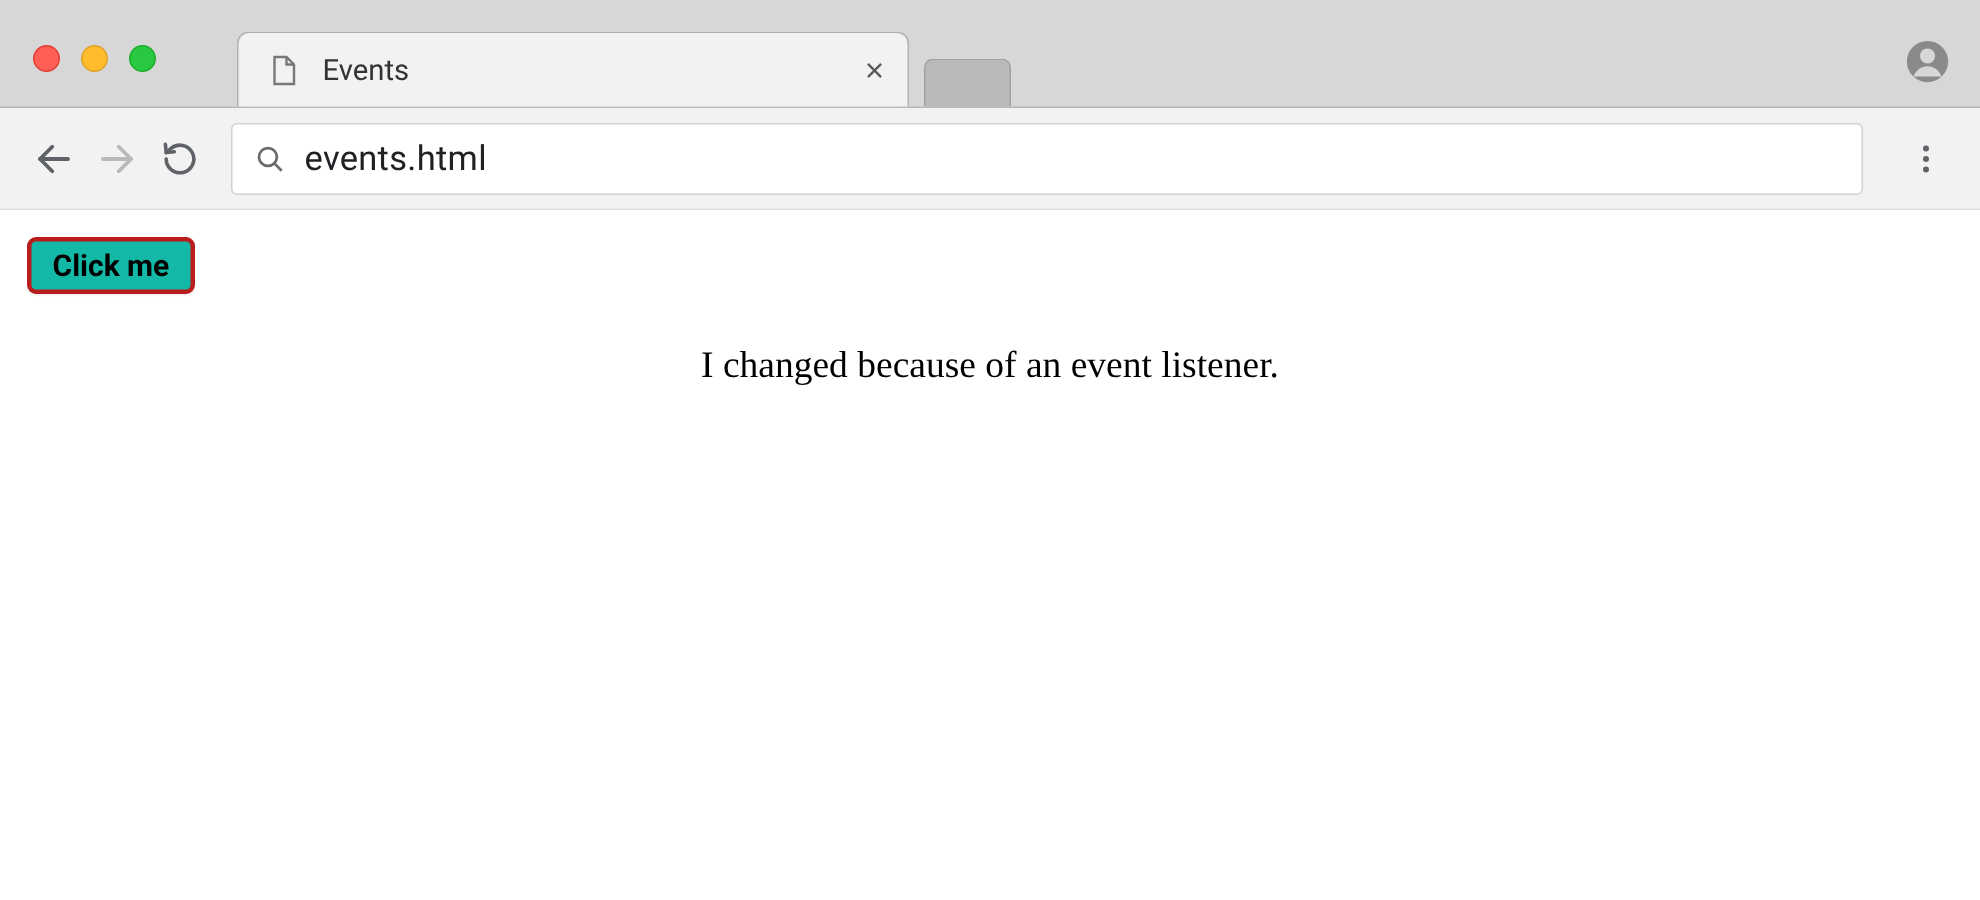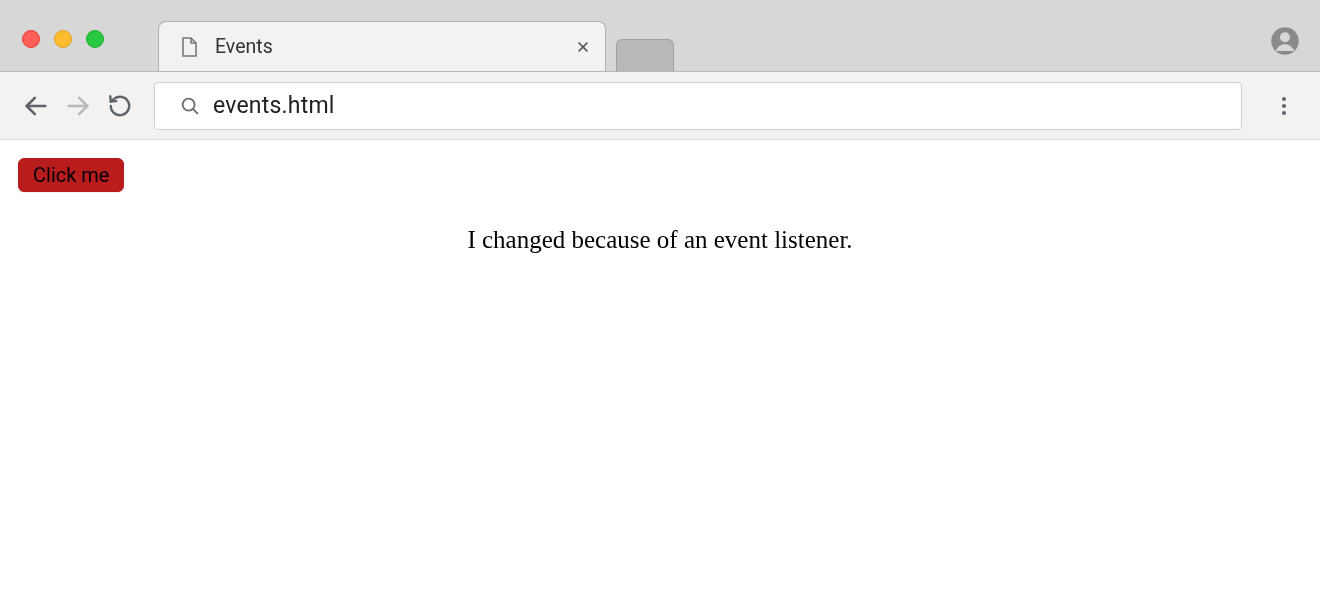--- a/index.html
+++ b/index.html
@@ -111,21 +111,21 @@
     }
     .nav-disabled svg { stroke: #b9b9b9; }
     .omnibox {
       flex: 1;
       height: 48px;
       background: #fff;
       border: 1px solid #d0d0d0;
       border-radius: 4px;
       display: flex;
       align-items: center;
-      padding: 0 24px;
+      padding: 0 14px;
       margin-left: 10px;
       margin-right: 18px;
     }
     .omnibox-icon {
       width: 22px;
       height: 22px;
       margin-right: 12px;
       flex-shrink: 0;
     }
     .omnibox-text {
@@ -133,25 +133,26 @@
       color: #202124;
       letter-spacing: 0.2px;
     }
     .content {
       padding: 18px 18px;
     }
     .page-button {
       font-family: -apple-system, BlinkMacSystemFont, "Segoe UI", Roboto, sans-serif;
       font-size: 20px;
       padding: 4px 14px;
-      background: #b91c1c;
-      border: 1px solid #b91c1c;
+      background: #14b8a6;
+      border: 3px solid #b91c1c;
       border-radius: 6px;
       box-shadow: 0 1px 1px rgba(0,0,0,0.05);
       cursor: pointer;
+      font-weight: bold;
     }
     .page-text {
       font-family: "Times New Roman", Times, serif;
       font-size: 25px;
       color: #000;
       margin-top: 34px;
       text-align: center;
     }
   </style>
 </head>

